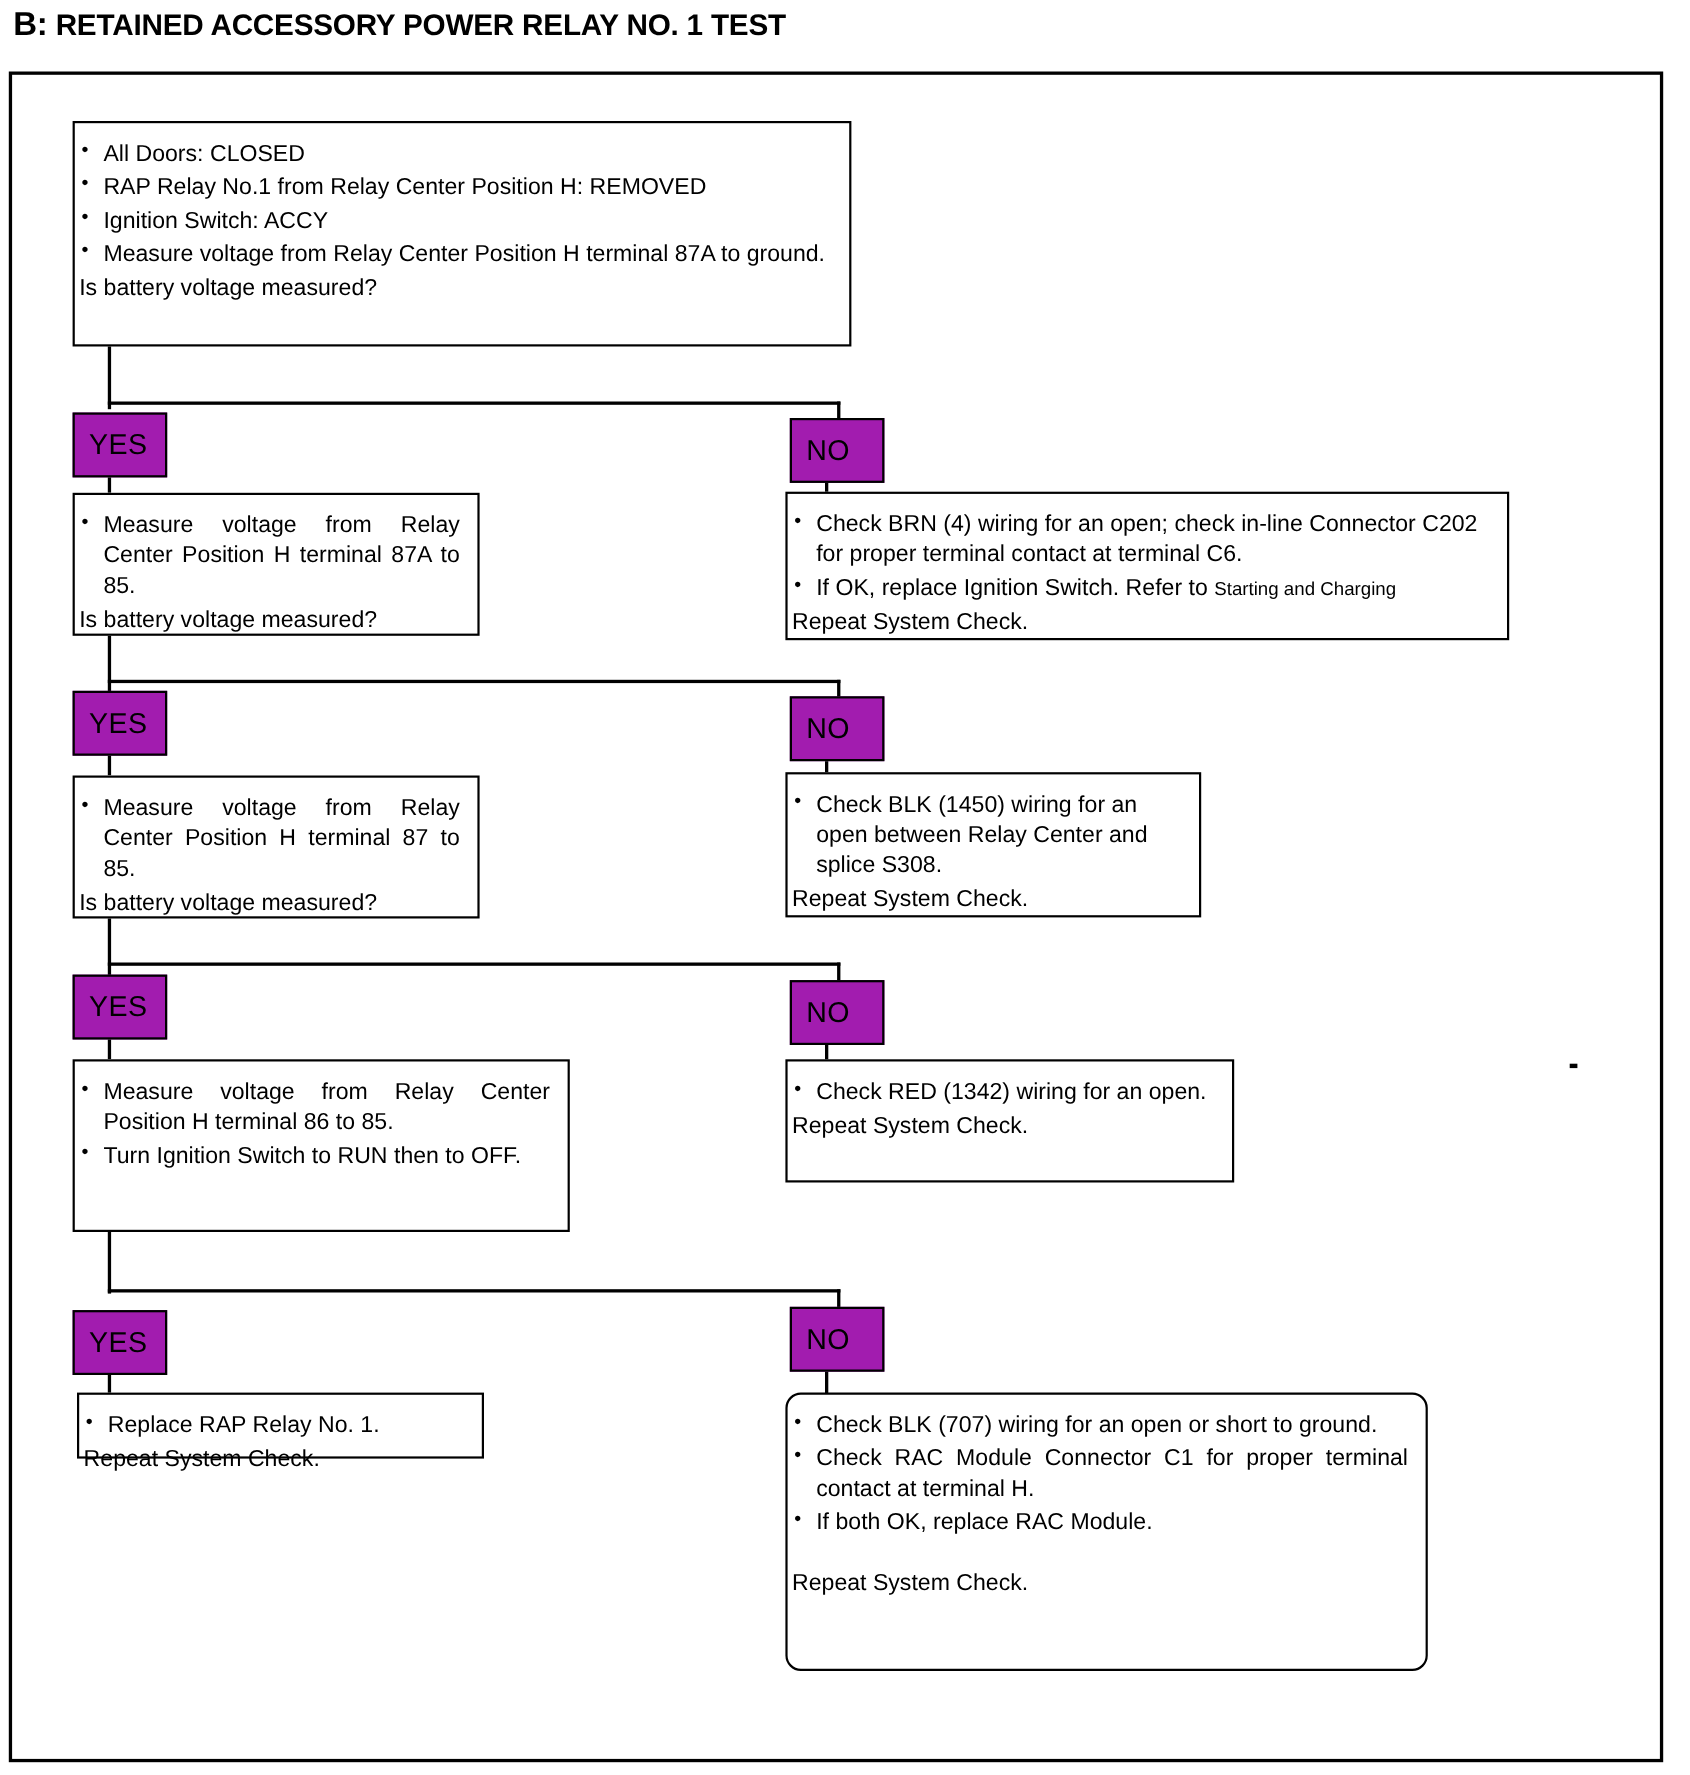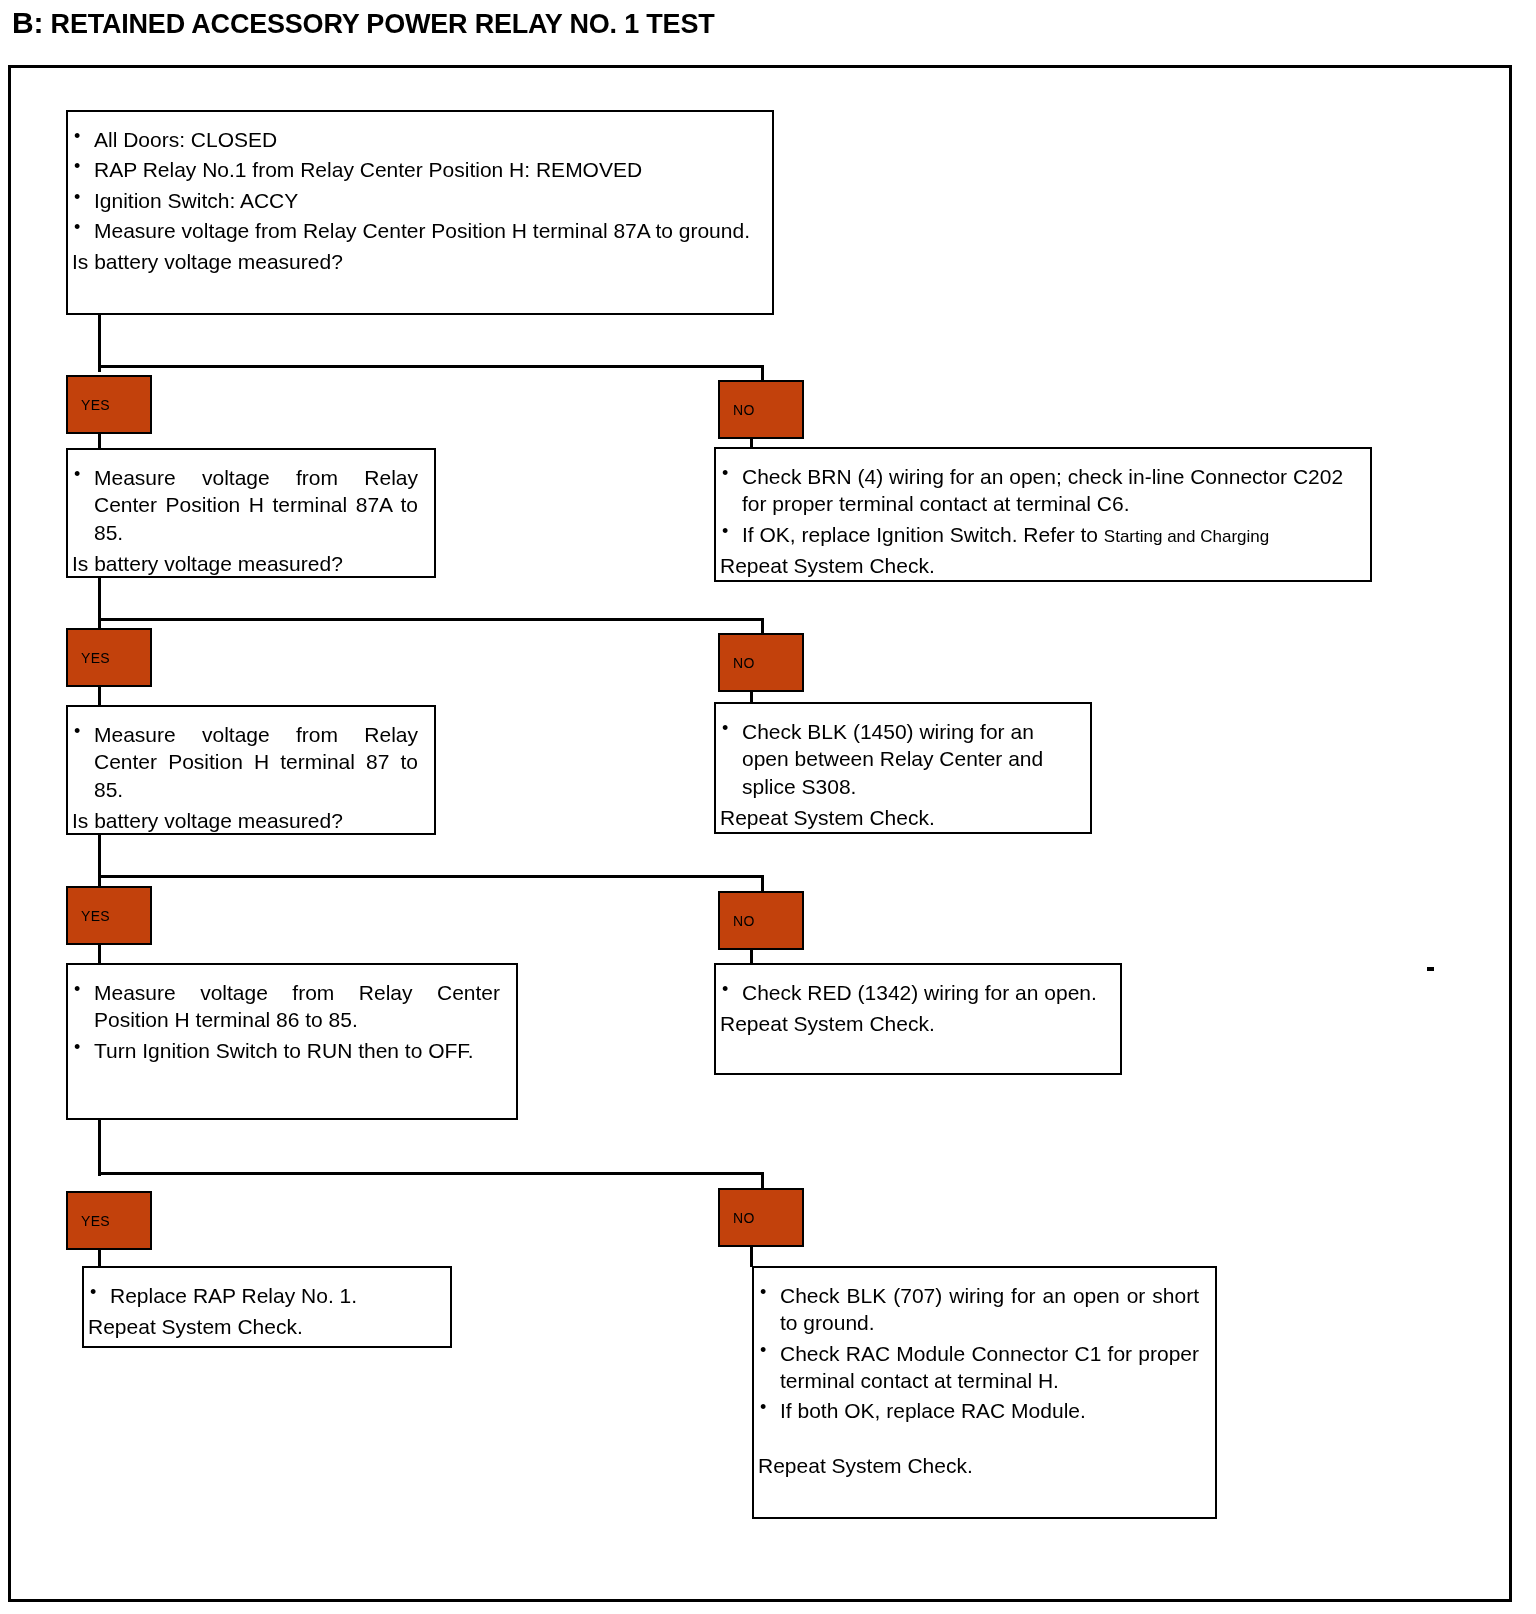--- a/index.html
+++ b/index.html
@@ -52,25 +52,25 @@
     border: 2px solid #000000;
     box-sizing: border-box;
     background: #ffffff;
   }
 
   
   .label-box {
     position: absolute;
     border: 2px solid #000000;
     box-sizing: border-box;
-    background: #c2410c;
+    background: #a21caf;
     display: flex;
     align-items: center;
     padding-left: 13px;
-    font-size: 14px;
+    font-size: 26px;
     letter-spacing: 0.3px;
   }
 
   
   .content {
     padding: 14px 16px 10px 4px;
     font-size: 21px;
     line-height: 1.30;
   }
   .content ul {
@@ -254,30 +254,30 @@
   <div class="label-box" style="left:66px; top:1191px; width:86px; height:59px;">
     <span>YES</span>
   </div>
   <div class="label-box" style="left:718px; top:1188px; width:86px; height:59px;">
     <span>NO</span>
   </div>
 
   <div class="vline" style="left:98px; top:1250px; height:18px;"></div>
   <div class="vline" style="left:750px; top:1247px; height:20px;"></div>
 
-  <div class="node" style="left:82px; top:1266px; width:370px; height:82px;">
+  <div class="node" style="left:70px; top:1266px; width:370px; height:60px;">
     <div class="content">
       <ul>
         <li>Replace RAP Relay No. 1.</li>
       </ul>
       <div class="tail">Repeat System Check.</div>
     </div>
   </div>
 
-  <div class="node" style="left:752px; top:1266px; width:465px; height:253px;">
+  <div class="node" style="left:714px; top:1266px; width:584px; height:253px;border-radius:14px;">
     <div class="content just">
       <ul>
         <li>Check BLK (707) wiring for an open or short to ground.</li>
         <li>Check RAC Module Connector C1 for proper terminal contact at terminal H.</li>
         <li>If both OK, replace RAC Module.</li>
       </ul>
       <div class="tail gap">Repeat System Check.</div>
     </div>
   </div>
 

